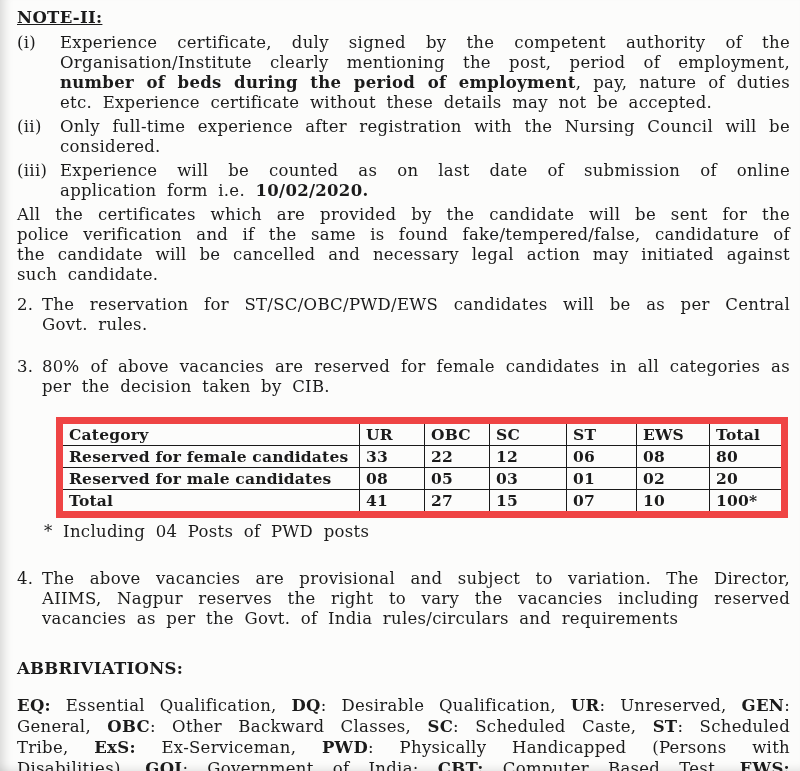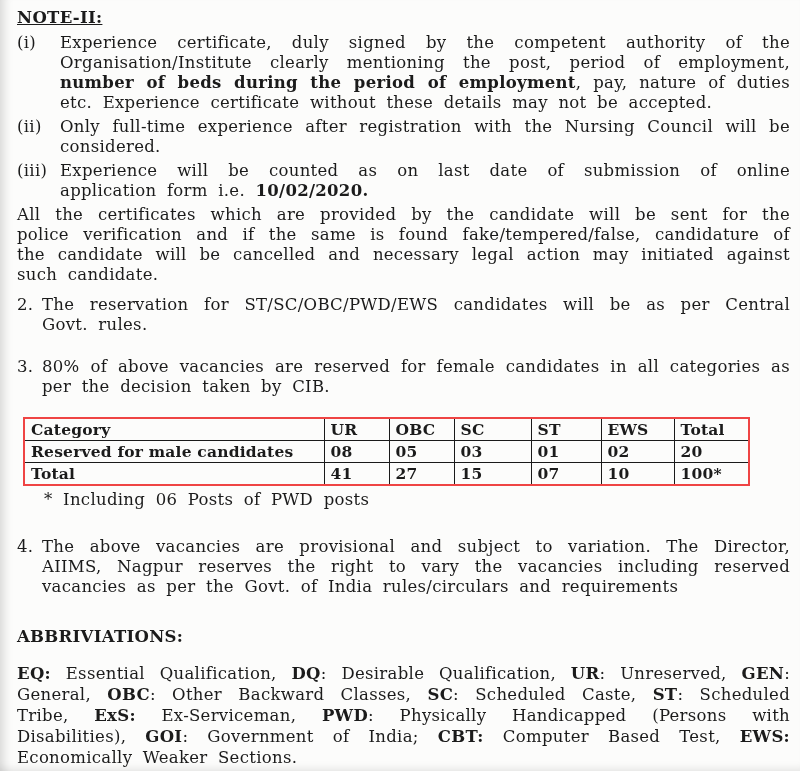--- a/index.html
+++ b/index.html
@@ -24,22 +24,22 @@
   .note-item .marker { flex: 0 0 43px; }
   .note-item .note-body { flex: 1 1 auto; text-align: justify; }
   .num-item { display: flex; }
   .num-item .marker { flex: 0 0 25px; }
   .num-item .num-body { flex: 1 1 auto; text-align: justify; }
   .item2 { margin-top: 10px; }
   .item3 { margin-top: 22px; }
   .item4 { margin-top: 27px; }
   table.vac {
     border-collapse: collapse;
-    margin: 20px 0 0 6px;
-    border: 2px solid #ef4444;
+    margin: 20px 0 0 39px;
+    border: 7px solid #ef4444;
     font-size: 15.5px;
     font-weight: bold;
     letter-spacing: 0.2px;
     word-spacing: normal;
     line-height: 19px;
   }
   table.vac th, table.vac td {
     border: 1px solid #1a1a1a;
     padding: 1px 6px;
     text-align: left;
@@ -101,41 +101,50 @@
           <th>UR</th>
           <th>OBC</th>
           <th>SC</th>
           <th>ST</th>
           <th>EWS</th>
           <th>Total</th>
         </tr>
       </thead>
     <tbody id="vac-body">
         <tr>
+          <td>Reserved for female candidates</td>
+          <td>33</td>
+          <td>22</td>
+          <td>12</td>
+          <td>06</td>
+          <td>08</td>
+          <td>80</td>
+        </tr>
+        <tr>
           <td>Reserved for male candidates</td>
           <td>08</td>
           <td>05</td>
           <td>03</td>
           <td>01</td>
           <td>02</td>
           <td>20</td>
         </tr>
         <tr>
           <td>Total</td>
           <td>41</td>
           <td>27</td>
           <td>15</td>
           <td>07</td>
           <td>10</td>
           <td>100*</td>
         </tr>
       </tbody>
   </table>
 
-  <div class="footnote">* Including 06 Posts of PWD posts</div>
+  <div class="footnote">* Including 04 Posts of PWD posts</div>
 
   <div class="num-item item4">
     <span class="marker">4.</span>
     <div class="num-body">The above vacancies are provisional and subject to variation. The Director, AIIMS, Nagpur reserves the right to vary the vacancies including reserved vacancies as per the Govt. of India rules/circulars and requirements</div>
   </div>
 
   <div class="abbrev-heading">ABBRIVIATIONS:</div>
 
   <p class="abbrev-para" id="abbrev"><b>EQ:</b><span> Essential Qualification, </span><b>DQ</b><span>: Desirable Qualification, </span><b>UR</b><span>: Unreserved, </span><b>GEN</b><span>: General, </span><b>OBC</b><span>: Other Backward Classes, </span><b>SC</b><span>: Scheduled Caste, </span><b>ST</b><span>: Scheduled Tribe, </span><b>ExS:</b><span> Ex-Serviceman, </span><b>PWD</b><span>: Physically Handicapped (Persons with Disabilities), </span><b>GOI</b><span>: Government of India; </span><b>CBT:</b><span> Computer Based Test, </span><b>EWS:</b><span> Economically Weaker Sections.</span></p>
 

